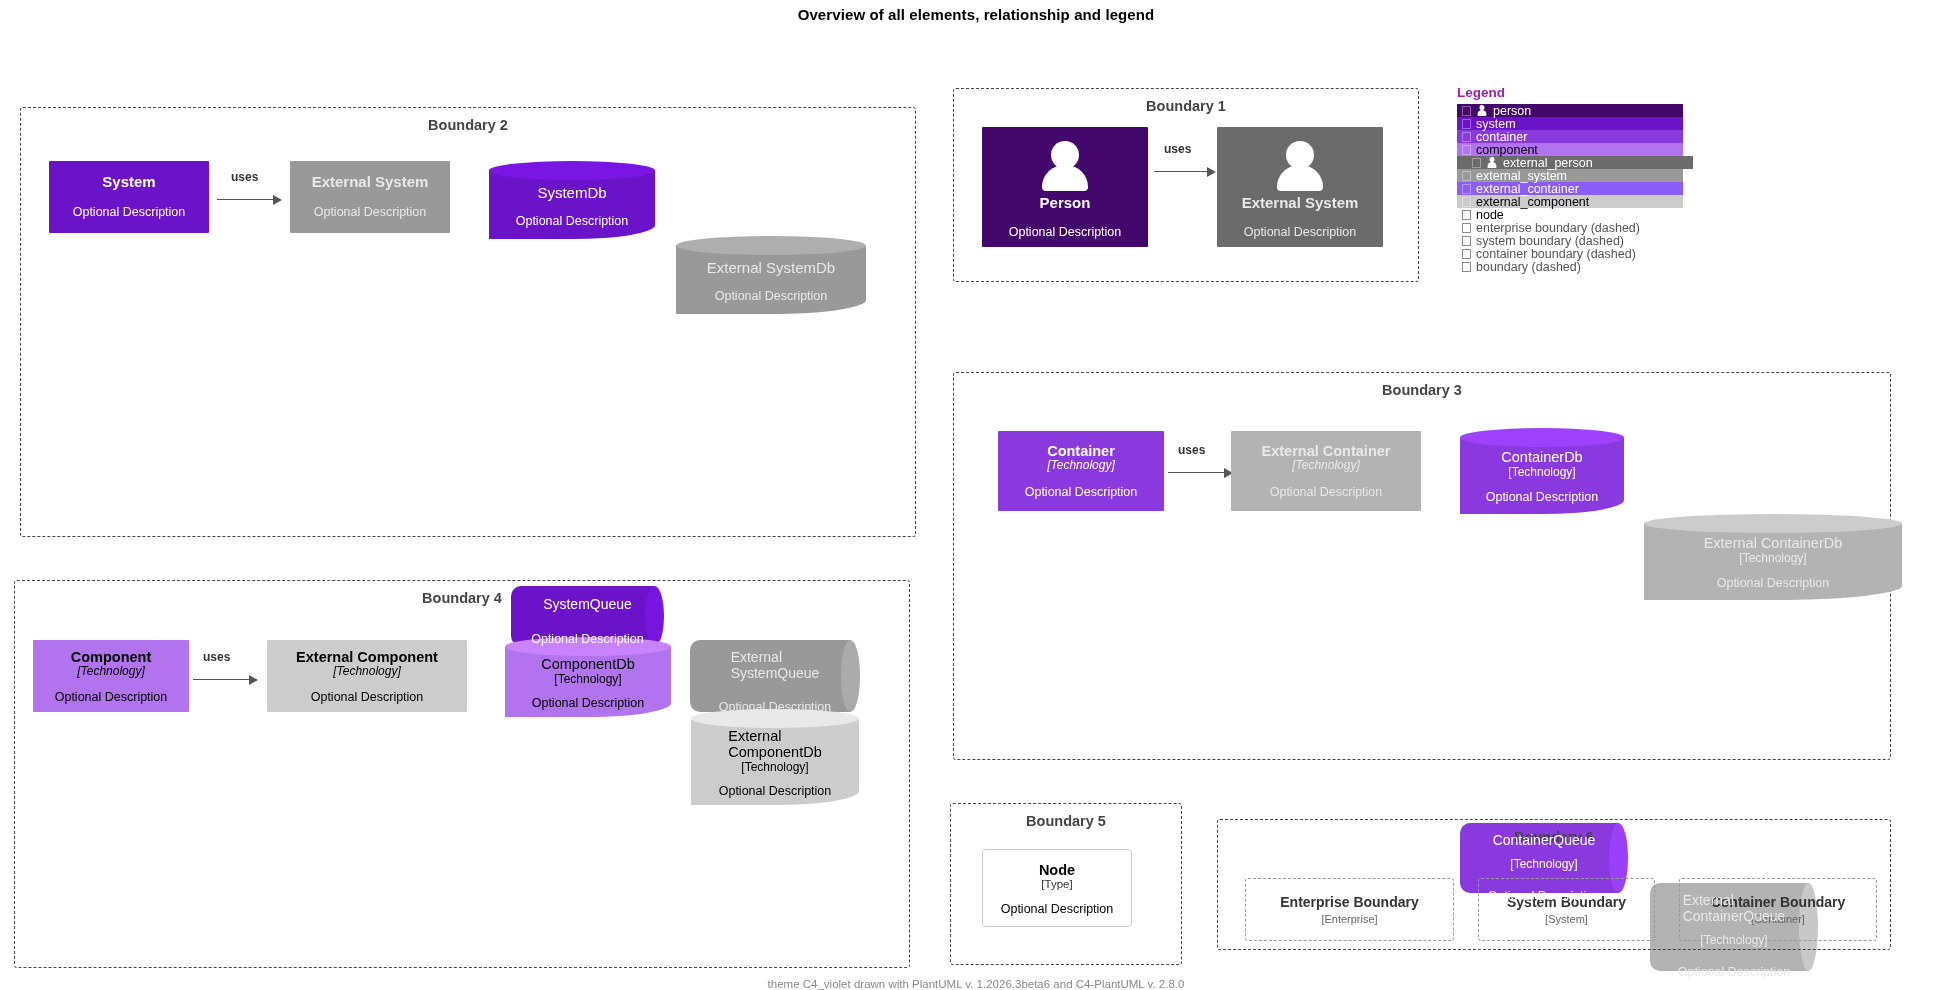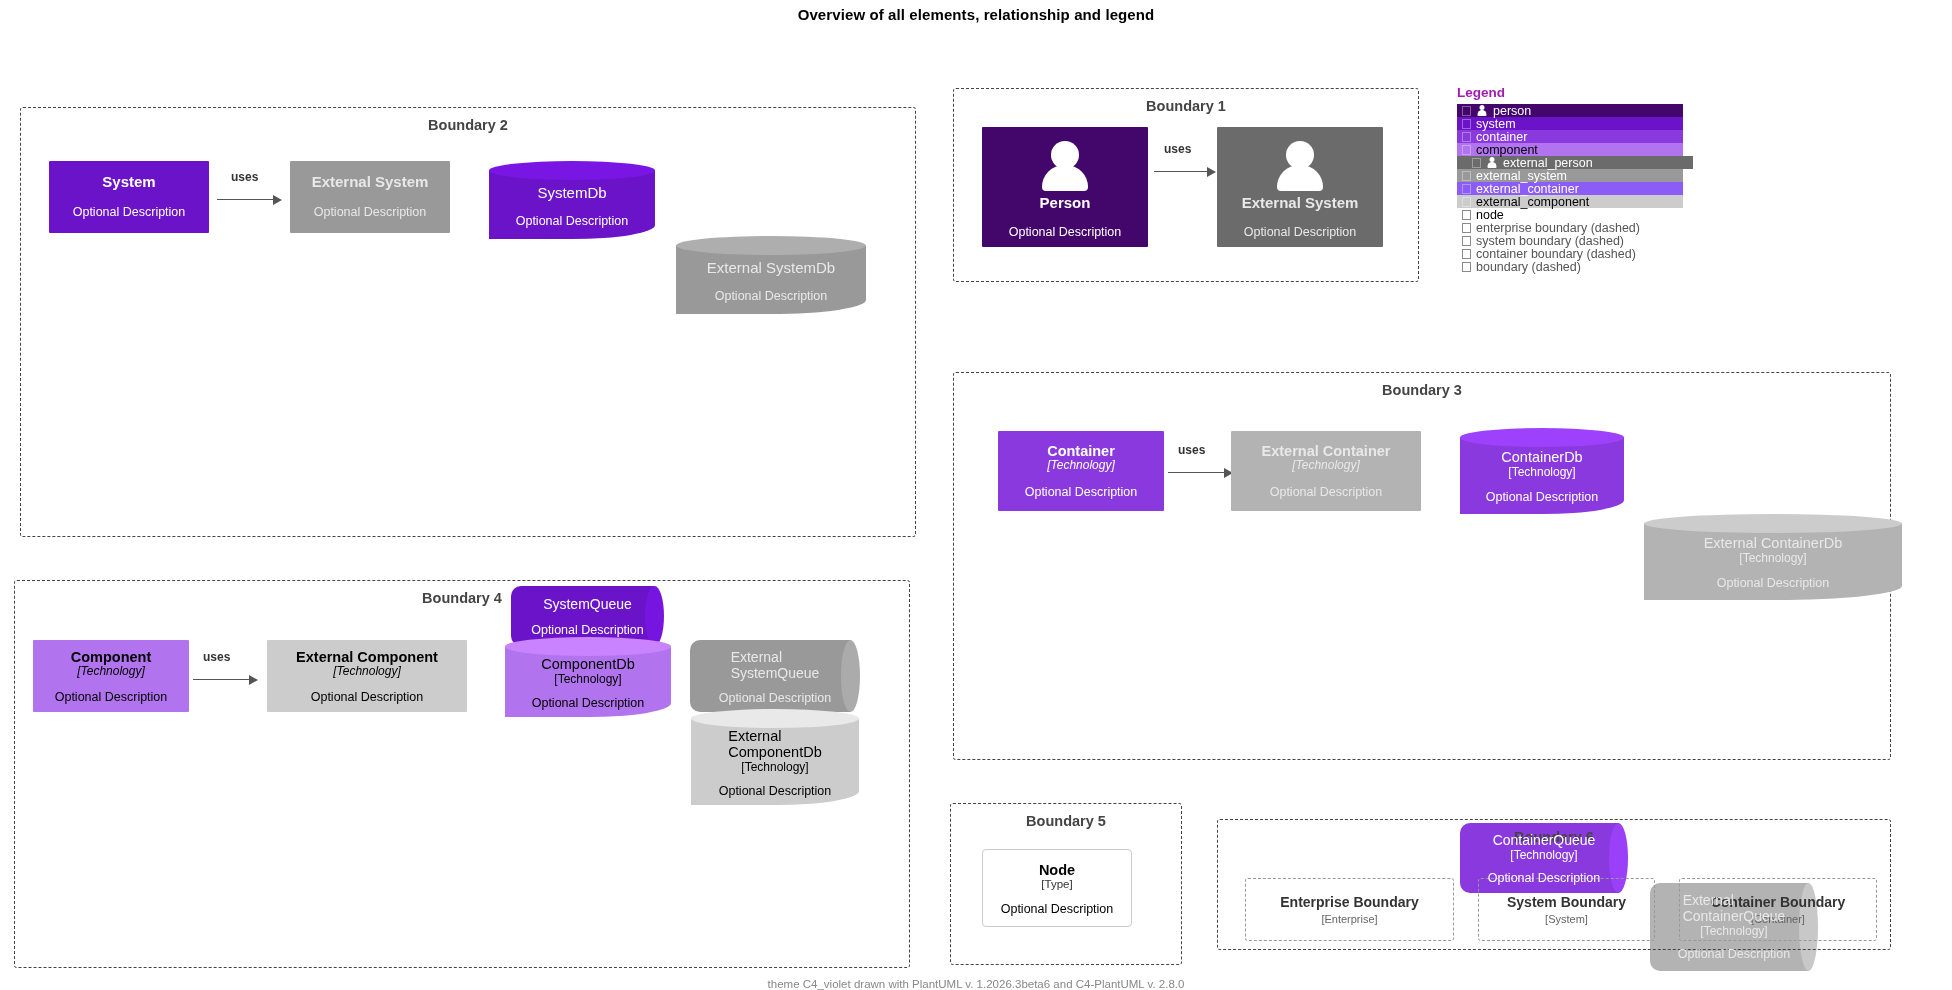--- a/index.html
+++ b/index.html
@@ -77,21 +77,21 @@
   
   .db{position:relative;}
   .db .db-body{position:absolute;left:0;right:0;top:9px;bottom:0;border-radius:0 0 50%/0 0 14px 14px;}
   .db .db-top{position:absolute;left:0;right:0;top:0;height:19px;border-radius:50%;filter:brightness(1.14);}
   .db .db-content{position:relative;z-index:3;width:100%;display:flex;flex-direction:column;align-items:center;}
 
   
   .qu{position:relative;}
   .qu .qu-body{position:absolute;left:0;right:9px;top:0;bottom:0;border-radius:10px 0 0 10px;}
   .qu .qu-cap{position:absolute;right:0;top:0;width:19px;bottom:0;border-radius:50%;filter:brightness(1.12);}
-  .qu .qu-content{position:relative;z-index:3;width:100%;display:flex;flex-direction:column;align-items:center;}
+  .qu .qu-content{position:relative;z-index:3;width:100%;display:flex;flex-direction:column;align-items:center;gap:9px;}
 
   
   .node-box{
     background:#ffffff;border:1.4px solid #cccccc;border-radius:4px;box-sizing:border-box;
     display:flex;flex-direction:column;align-items:center;
   }
 
   
   .rel-line{height:1.4px;background:#555555;}
   .rel-head{

